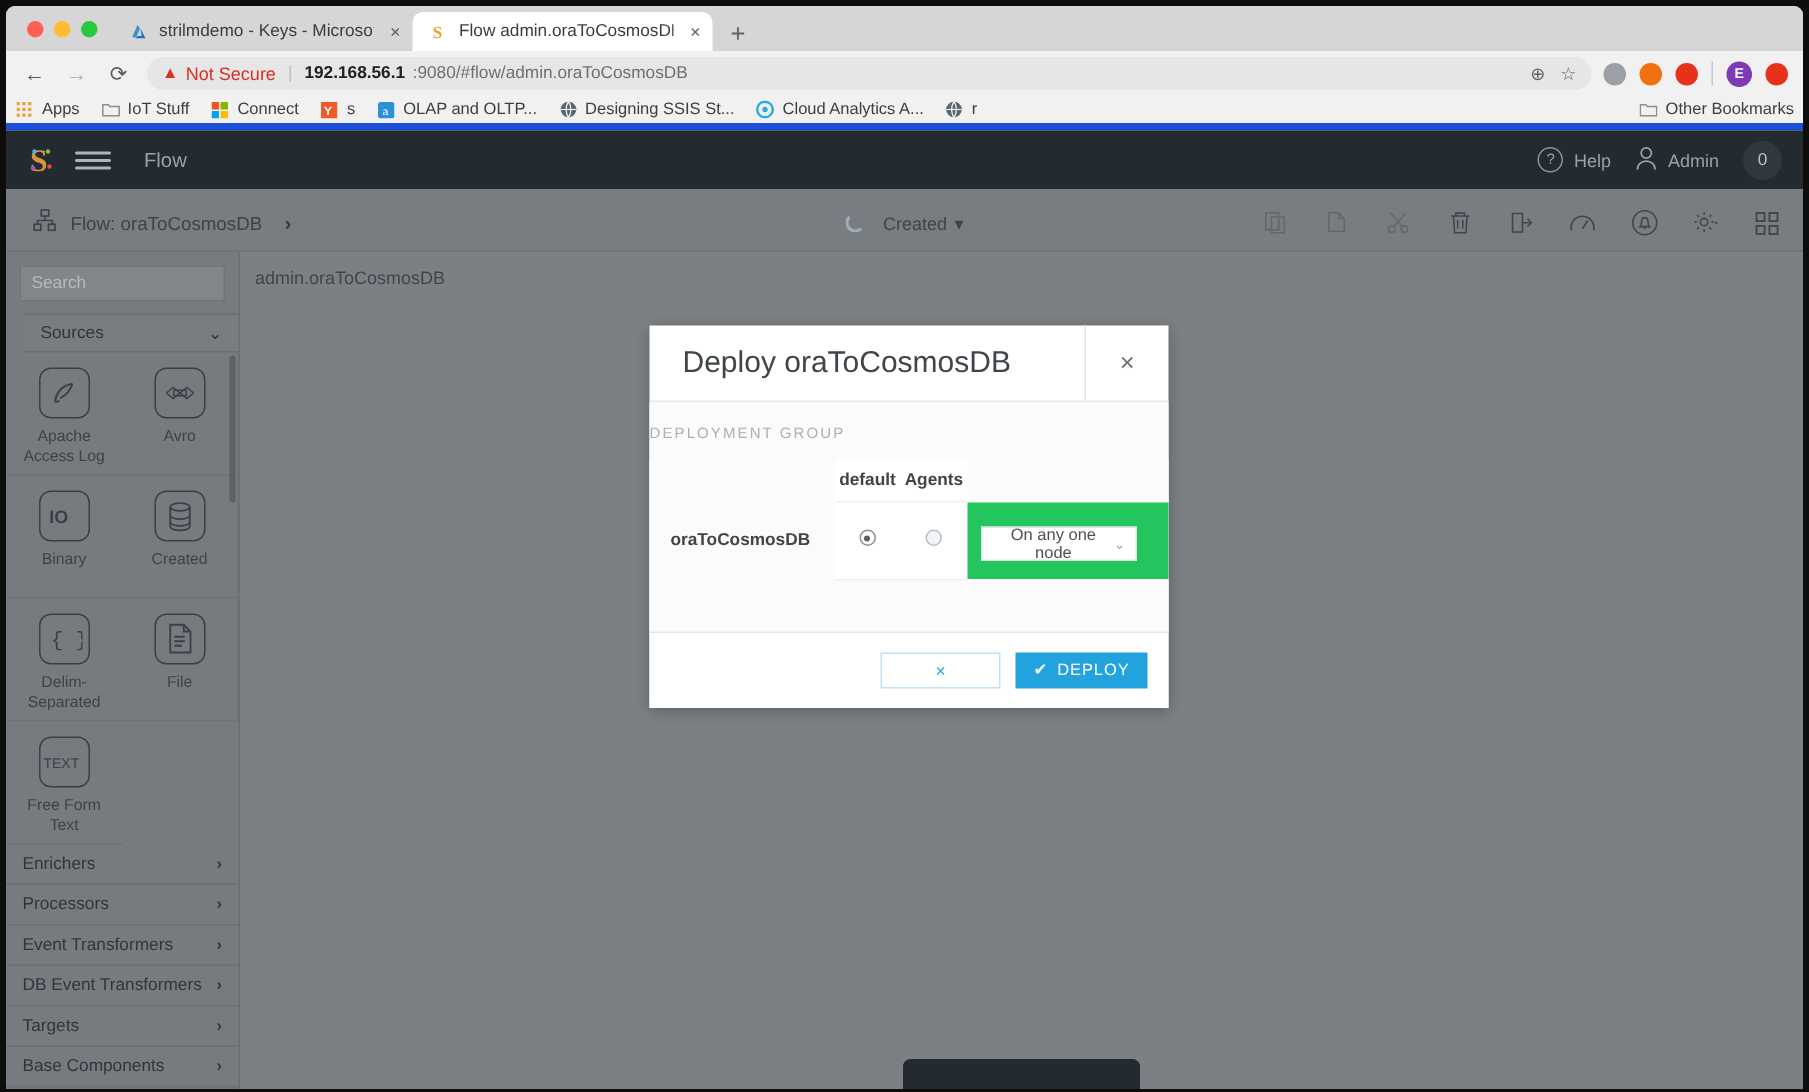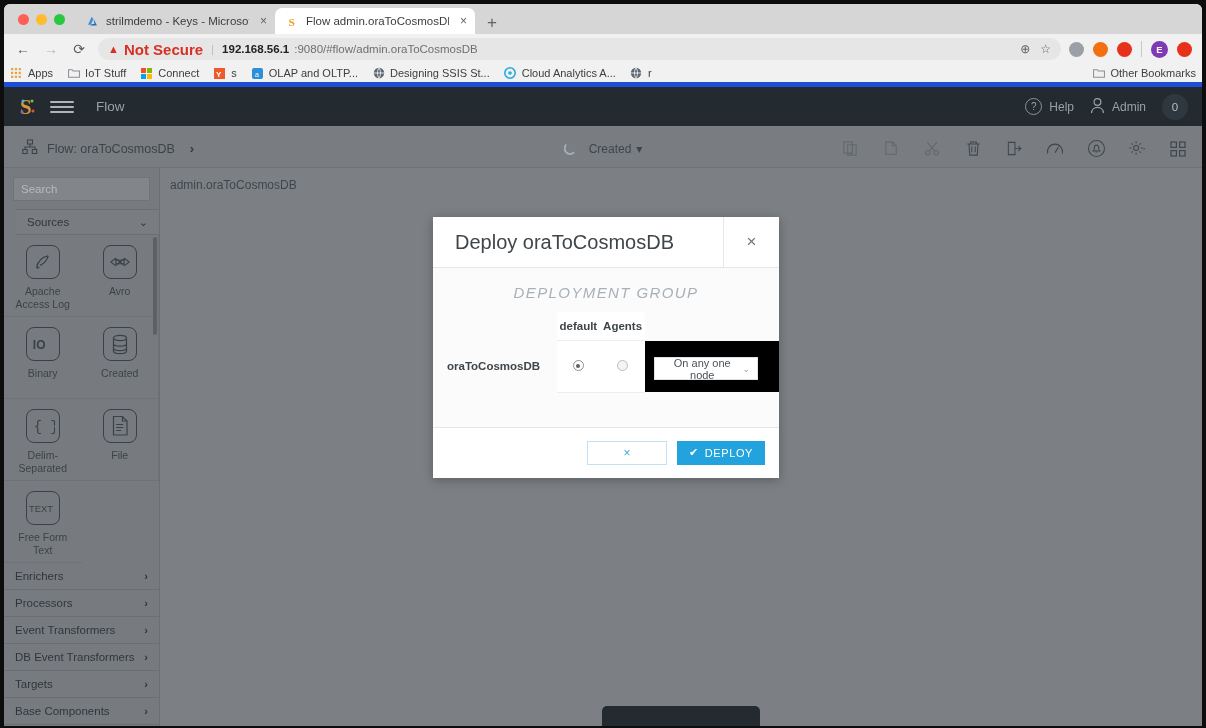--- a/index.html
+++ b/index.html
@@ -47,21 +47,21 @@
   }
   .navbtn { width: 26px; height: 26px; display: flex; align-items: center; justify-content: center;
             color: #5b5b5b; font-size: 14px; }
   .navbtn.fwd { color: #b4b4b4; }
   .urlbox {
     flex: 1; height: 22px; background: #e6e6e6; border-radius: 11px;
     display: flex; align-items: center; padding: 0 6px 0 10px; margin: 0 6px 0 4px;
     font-size: 11.5px; color: #4a4a4a; gap: 5px; min-width: 0;
   }
   .warn-tri { color: #d93025; font-size: 11px; line-height: 1; }
-  .notsecure { color: #d93025; font-weight: bold; font-size: 15px; }
+  .notsecure { color: #d93025; font-weight: normal; font-size: 12px; }
   .url-sep { color: #bdbdbd; padding: 0 3px; }
   .url-host { color: #202124; font-weight: bold; font-size: 11.5px; }
   .url-rest { color: #6f6f6f; font-size: 11.5px; }
   .url-right { margin-left: auto; display: flex; align-items: center; gap: 10px; padding-right: 4px; color: #5f6368; font-size: 12px; }
   .ext-icons { display: flex; align-items: center; gap: 9px; padding-right: 4px; }
   .ext { width: 15px; height: 15px; border-radius: 50%; display: block; }
   .ext-sep { width: 1px; height: 16px; background: #c8c8c8; }
   .avatar-chip { width: 17px; height: 17px; border-radius: 50%; background: #7e3ab5; color: #fff;
                  font-size: 9.5px; display: flex; align-items: center; justify-content: center; font-weight: bold; }
 
@@ -154,36 +154,36 @@
     position: absolute; left: 273px; top: 49px; width: 346px;
     background: #fff; box-shadow: 0 2px 10px rgba(0,0,0,.28);
   }
   .modal-head { display: flex; height: 51px; border-bottom: 1px solid #e4e7ea; }
   .modal-title { flex: 1; display: flex; align-items: center; padding: 0 22px; font-size: 20px; color: #3f4549; }
   .modal-close {
     width: 56px; border-left: 1px solid #e4e7ea; display: flex; align-items: center;
     justify-content: center; font-size: 17px; color: #6d7479;
   }
   .modal-body { background: #fbfbfc; padding: 16px 0 0 0; }
-  .dg-label { text-align: center; font-size: 15px; letter-spacing: 1.4px; color: #a9b0b6; padding-bottom: 11px; font-style: italic; }
+  .dg-label { text-align: left; font-size: 10px; letter-spacing: 1.4px; color: #a9b0b6; padding-bottom: 11px; }
   .dg-table { width: 100%; border-collapse: collapse; }
   .dg-table thead th {
     background: #fff; font-size: 11.5px; color: #3f4549; font-weight: bold;
     padding: 8px 0; text-align: center; border-bottom: 1px solid #eceef0;
   }
   .dg-table thead th.blank { background: #fbfbfc; border-bottom: none; }
   .dg-table tbody td {
     background: #fff; padding: 12px 0; text-align: center; border-bottom: 1px solid #eceef0;
     vertical-align: middle;
   }
   .dg-table tbody td.rowname {
     text-align: left; padding-left: 14px; font-size: 11.5px; font-weight: bold; color: #3f4549;
     background: #fbfbfc; border-bottom: none;
   }
-  .dg-table tbody td.selcell { background: #000000; border-bottom: none; padding-right: 12px; }
+  .dg-table tbody td.selcell { background: #22c55e; border-bottom: none; padding-right: 12px; }
   .radio { width: 11px; height: 11px; border-radius: 50%; border: 1px solid #b9bfc4; display: inline-block;
            position: relative; background: #f3f4f5; }
   .radio.on { border-color: #8a9196; background: #fff; }
   .radio.on::after { content: ""; position: absolute; left: 2.5px; top: 2.5px; width: 4px; height: 4px;
                      border-radius: 50%; background: #5a6166; }
   .selectbox {
     display: inline-flex; align-items: center; justify-content: space-between;
     width: 104px; height: 23px; border: 1px solid #dfe2e5; background: #fff;
     font-size: 11px; color: #4b5257; padding: 0 7px;
   }

